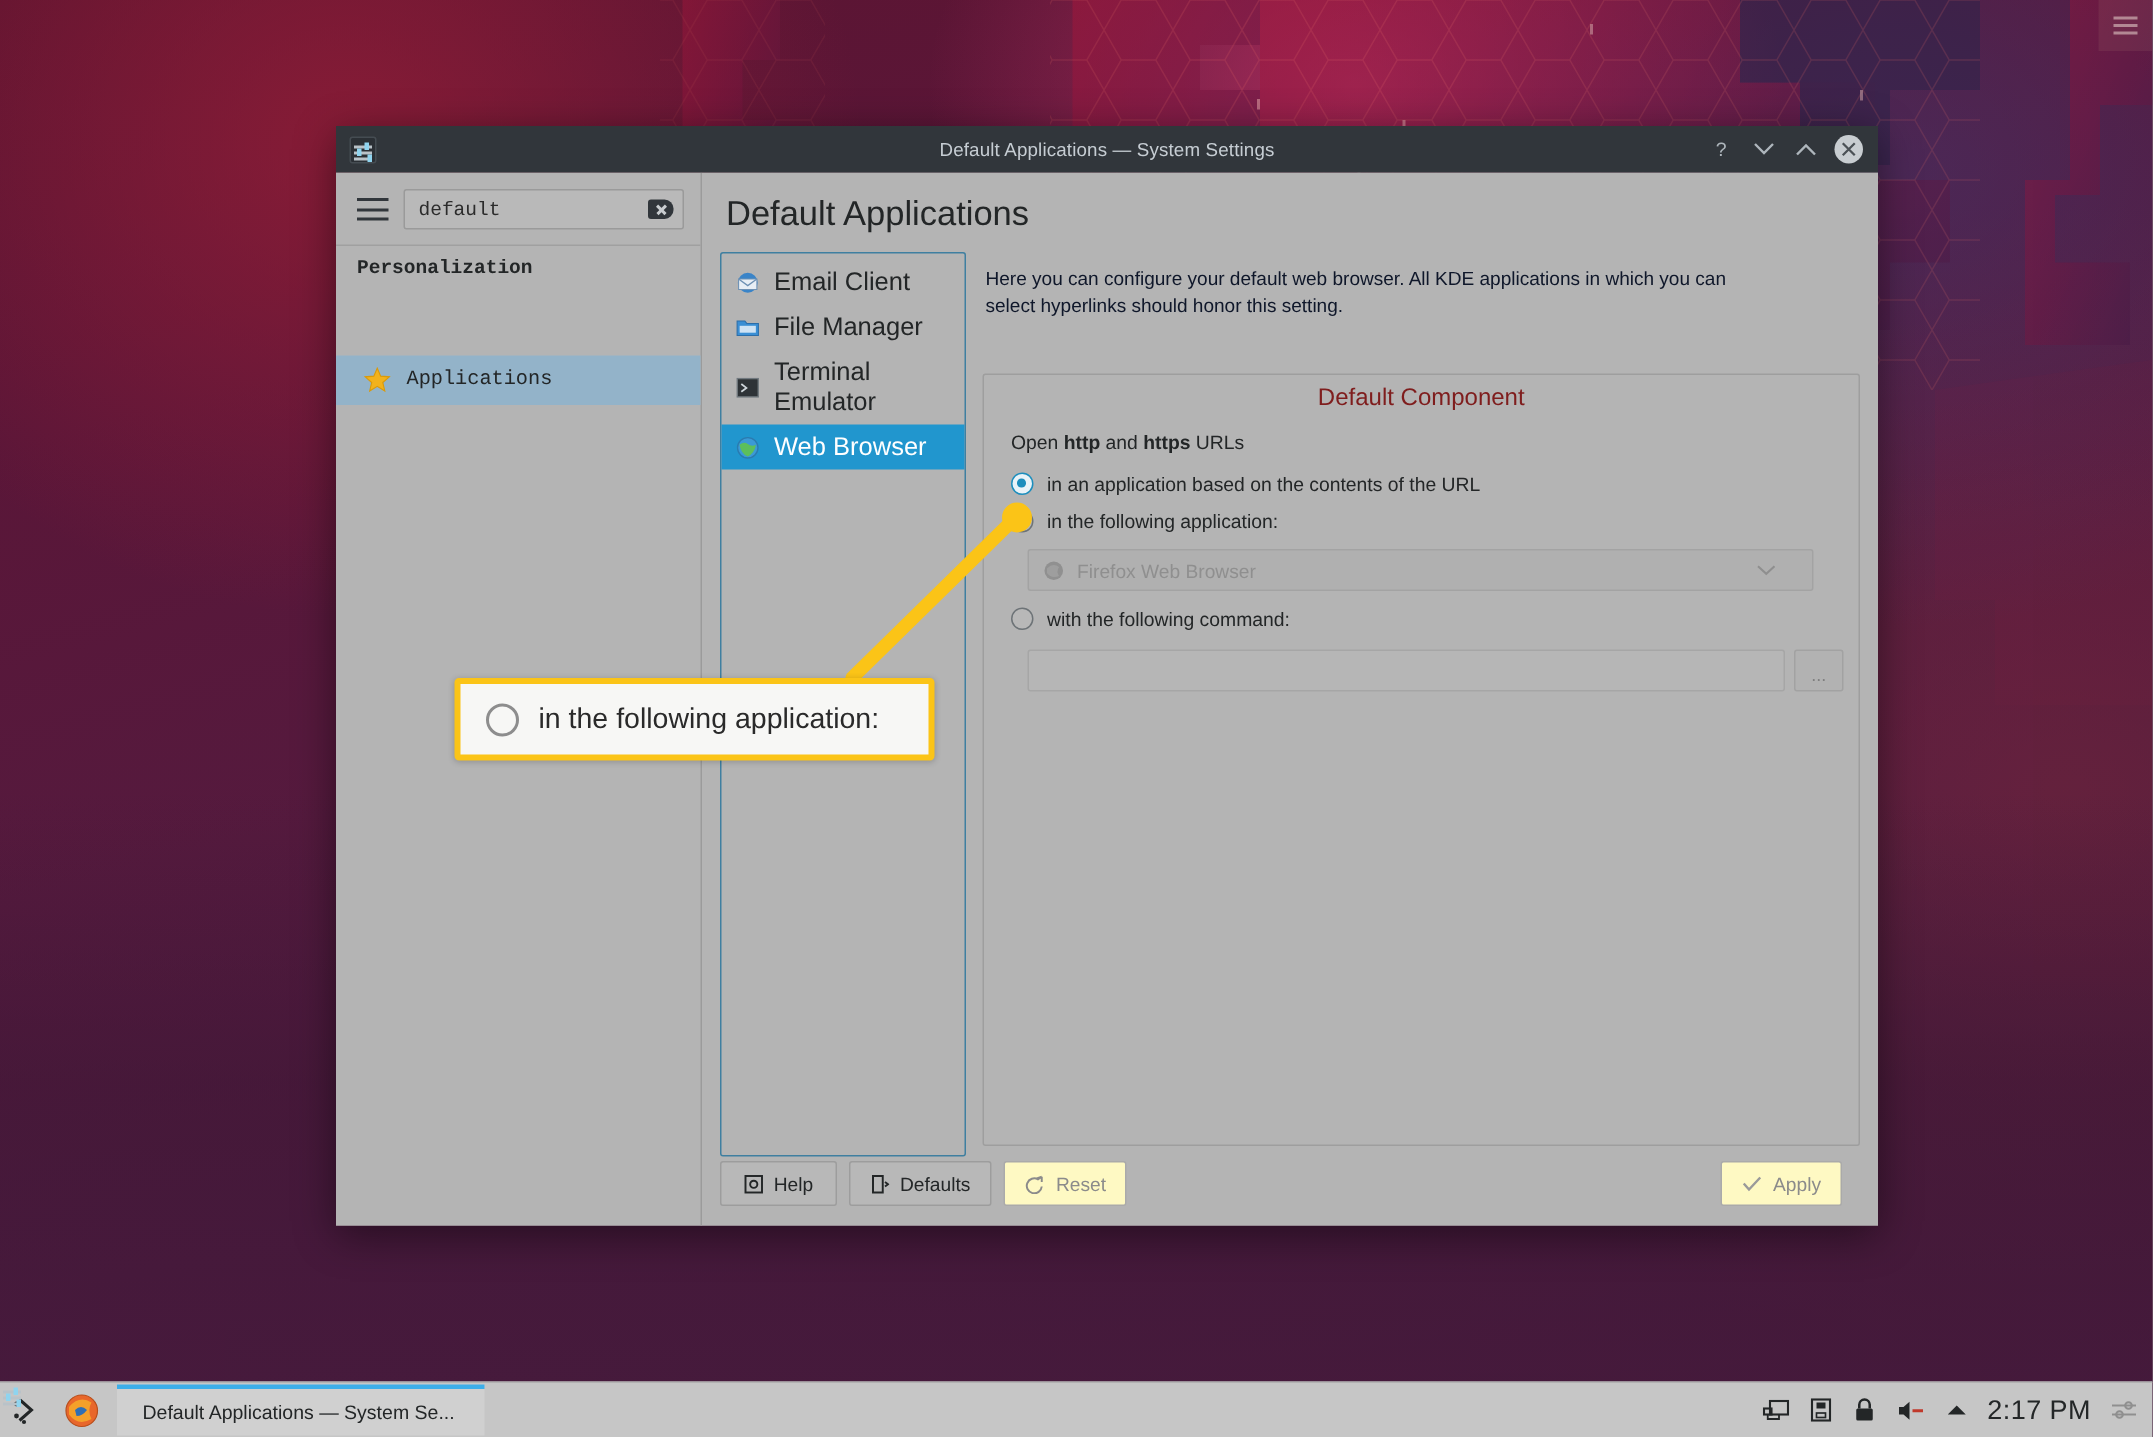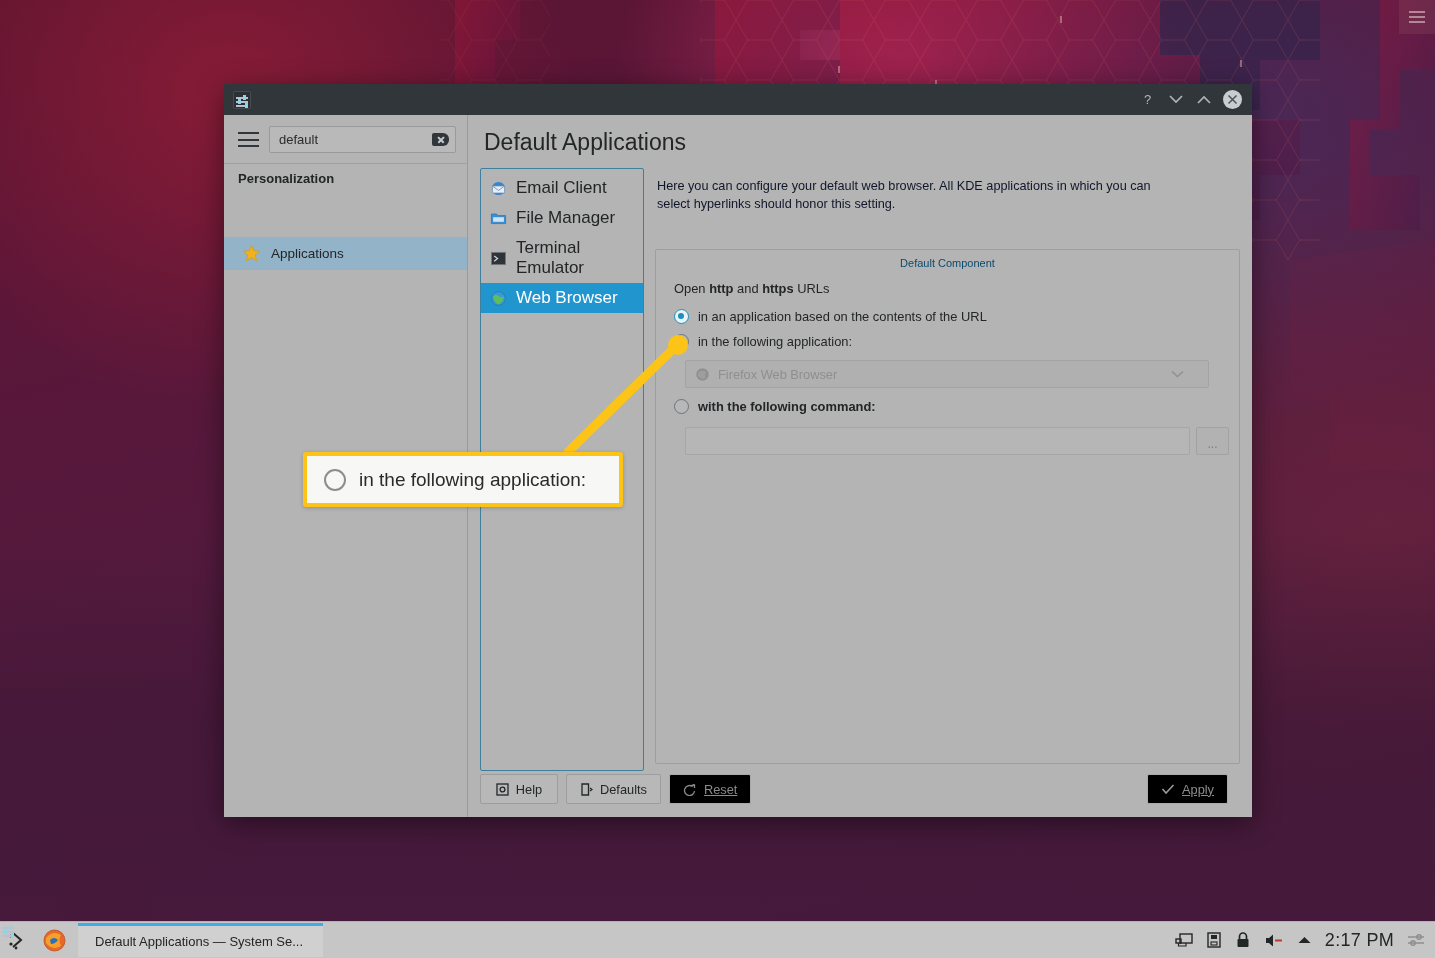--- a/index.html
+++ b/index.html
@@ -94,21 +94,21 @@
   }
   svg.chev { display:block; }
 
   
   #wbody { display: flex; height: 702px; background: #b4b4b4; }
 
   
   #sidebar {
     width: 273px; background: #b4b4b4;
     border-right: 1px solid #9b9b9b;
-    display: flex; flex-direction: column;
+    display: flex; flex-direction: column; font-family: Liberation Mono, monospace;
   }
   #searchrow {
     display: flex; align-items: center; gap: 10px;
     padding: 11px 11px 10px 14px;
   }
   #hamburger { width: 21px; height: 15px; display:flex; flex-direction:column; justify-content:space-between; flex:none; cursor:pointer;}
   #hamburger i { display:block; height:2px; background:#31363b; width:100%; }
   #searchbox {
     flex: 1; height: 27px; background: #b9b9b9;
     border: 1px solid #9a9a9a; border-radius: 2px;
@@ -166,21 +166,21 @@
   }
 
   #groupbox {
     margin-top: 36px;
     border: 1px solid #9e9e9e; border-radius: 2px;
     background: #b4b4b4; position: relative;
     height: 516px;
     padding: 0 10px;
   }
   #gbtitle {
-    text-align: center; font-size: 11px; color: #0c4a6e;
+    text-align: center; font-size: 16px; color: #7f1d1d;
     padding: 7px 0 12px 0;
   }
   .openline { font-size: 12.9px; color: #232627; padding: 0 0 8px 8px; }
   .openline b { font-weight: bold; }
 
   .radiorow { display: flex; align-items: center; gap: 9px; padding: 5px 0 5px 8px; cursor: pointer;}
   .radio {
     width: 15px; height: 15px; border-radius: 50%;
     border: 1.6px solid #6d7377; background: #b8b8b8; flex: none;
     position: relative;
@@ -216,21 +216,21 @@
   #btnbar {
     display: flex; align-items: flex-start; gap: 8px;
     padding: 10px 24px 13px 12px;
   }
   .btn {
     height: 30px; min-width: 78px; padding: 0 13px;
     background: #b8b8b8; border: 1px solid #9d9d9d; border-radius: 2px;
     display: flex; align-items: center; justify-content: center; gap: 7px;
     font-size: 12.8px; color: #232627; cursor: pointer;
   }
-  .btn.disabled { color: #8b8b8b; border-color: #aaaaaa; background: #000000; cursor: default; text-decoration: underline; }
+  .btn.disabled { color: #8b8b8b; border-color: #aaaaaa; background: #fef9c3; cursor: default; }
   .spacer { flex: 1; }
 
   
   #callout-svg { position: absolute; left: 0; top: 0; width: 1435px; height: 958px; pointer-events: none; }
   #callout-box {
     position: absolute; left: 303px; top: 452px;
     width: 320px; height: 55px;
     background: #f7f7f5; border: 4px solid #fbc417; border-radius: 3px;
     display: flex; align-items: center; gap: 13px; padding-left: 17px;
     box-shadow: 0 1px 4px rgba(0,0,0,.2);
@@ -321,20 +321,21 @@
 
   <div id="titlebar">
     <div class="tb-icon">
       <span class="sl sl1"></span>
         <span class="sl sl2"></span>
         <span class="sl sl3"></span>
       <span class="kn kn1"></span>
         <span class="kn kn2"></span>
         <span class="kn kn3"></span>
     </div>
+    <div id="tbtitle">Default Applications — System Settings</div>
     <div id="tbbtns">
       <div class="tbbtn">?</div>
       <div class="tbbtn">
         <svg class="chev" width="14" height="9" viewBox="0 0 14 9">
             <path d="M1 1 L7 7 L13 1" fill="none" stroke="#aeb6bc" stroke-width="1.6"></path>
           </svg>
       </div>
       <div class="tbbtn">
         <svg class="chev" width="14" height="9" viewBox="0 0 14 9">
             <path d="M1 8 L7 2 L13 8" fill="none" stroke="#aeb6bc" stroke-width="1.6"></path>
@@ -433,21 +434,21 @@
               <svg class="fficon" viewBox="0 0 15 15">
                 <circle cx="7.5" cy="7.5" r="6.2" fill="#6a6a6a"></circle>
                 <path d="M3 6 Q7 2 11 5 Q9 8 11 11 Q6 13 3 9 Z" fill="#8a8a8a"></path>
               </svg>
               <span class="ctext">Firefox Web Browser</span>
               <svg width="13" height="8" viewBox="0 0 13 8">
                 <path d="M1 1.5 L6.5 6.5 L12 1.5" fill="none" stroke="#8f8f8f" stroke-width="1.4"></path>
               </svg>
             </div>
 
-            <div class="radiorow" style="margin-top:6px;font-weight:bold;">
+            <div class="radiorow" style="margin-top:6px;">
               <span class="radio"></span>
               <span class="rlabel">with the following command:</span>
             </div>
 
             <div id="cmdrow">
               <input id="cmdfield" type="text" placeholder="" style="">
               <div id="cmdbrowse">...</div>
             </div>
           </div>
         </div>

